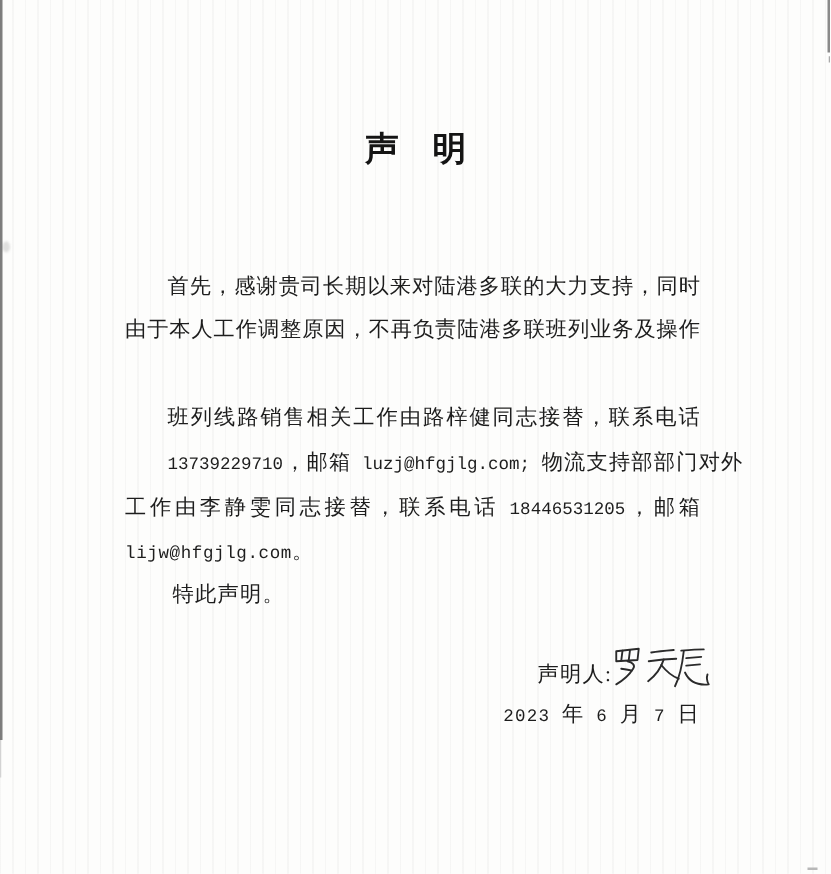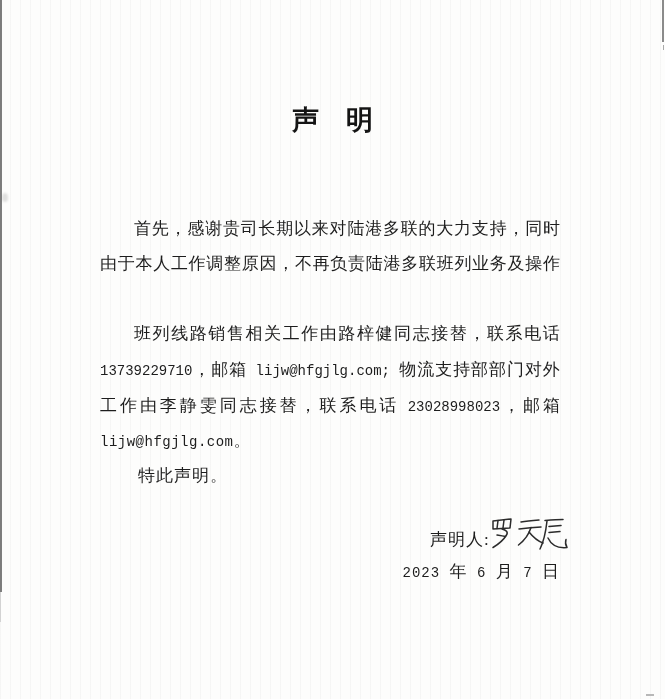--- a/index.html
+++ b/index.html
@@ -31,21 +31,21 @@
   }
   .line .lat{font-family:"Liberation Mono","DejaVu Sans Mono",monospace;font-size:14px;}
   .line[data-justify]{display:flex;justify-content:space-between;align-items:baseline;}
   .line[data-justify] span{flex:0 0 auto;}
   .indent{padding-left:34px;width:426px;}
   .salutation{top:183px;letter-spacing:1.5px;}
   .p1l1{top:218px;}
   .p1l2{top:253px;}
   .p1l3{top:288px;letter-spacing:1px;}
   .p2l1{top:323px;}
-  .p2l2{top:359px;}
+  .p2l2{top:359px;margin-left:34px;}
   .p2l3{top:395px;}
   .p2l4{top:430px;letter-spacing:.5px;}
   .closing{top:465px;padding-left:38px;letter-spacing:1px;}
 
   .sig-label{position:absolute;left:430px;top:529px;font-size:17px;line-height:22px;letter-spacing:1px;}
   .sig-draw{position:absolute;left:489px;top:511px;width:82px;height:52px;}
   .date-line{position:absolute;left:100px;top:562px;width:460px;height:22px;line-height:20px;
     font-size:17px;text-align:right;letter-spacing:1px;white-space:pre;}
   .date-line .lat{font-family:"Liberation Mono","DejaVu Sans Mono",monospace;font-size:14px;}
 </style>
@@ -61,22 +61,22 @@
   <div class="smudge-left"></div>
   <div class="mark-bottom-right"></div>
 
   <div class="doc-title">声　明</div>
 
 
   <div class="line p1l1 indent" data-justify=""><span>首</span><span>先</span><span>，</span><span>感</span><span>谢</span><span>贵</span><span>司</span><span>长</span><span>期</span><span>以</span><span>来</span><span>对</span><span>陆</span><span>港</span><span>多</span><span>联</span><span>的</span><span>大</span><span>力</span><span>支</span><span>持</span><span>，</span><span>同</span><span>时</span></div>
   <div class="line p1l2" data-justify=""><span>由</span><span>于</span><span>本</span><span>人</span><span>工</span><span>作</span><span>调</span><span>整</span><span>原</span><span>因</span><span>，</span><span>不</span><span>再</span><span>负</span><span>责</span><span>陆</span><span>港</span><span>多</span><span>联</span><span>班</span><span>列</span><span>业</span><span>务</span><span>及</span><span>操</span><span>作</span></div>
 
   <div class="line p2l1 indent" data-justify=""><span>班</span><span>列</span><span>线</span><span>路</span><span>销</span><span>售</span><span>相</span><span>关</span><span>工</span><span>作</span><span>由</span><span>路</span><span>梓</span><span>健</span><span>同</span><span>志</span><span>接</span><span>替</span><span>，</span><span>联</span><span>系</span><span>电</span><span>话</span></div>
-  <div class="line p2l2" data-justify=""><span class="lat">13739229710</span><span>，</span><span>邮</span><span>箱</span><span class="lat"> lijw@hfgjlg.com; </span><span>物</span><span>流</span><span>支</span><span>持</span><span>部</span><span>部</span><span>门</span><span>对</span><span>外</span></div>
-  <div class="line p2l3" data-justify=""><span>工</span><span>作</span><span>由</span><span>李</span><span>静</span><span>雯</span><span>同</span><span>志</span><span>接</span><span>替</span><span>，</span><span>联</span><span>系</span><span>电</span><span>话</span><span class="lat"> 23028998023</span><span>，</span><span>邮</span><span>箱</span></div>
+  <div class="line p2l2" data-justify=""><span class="lat">13739229710</span><span>，</span><span>邮</span><span>箱</span><span class="lat"> luzj@hfgjlg.com; </span><span>物</span><span>流</span><span>支</span><span>持</span><span>部</span><span>部</span><span>门</span><span>对</span><span>外</span></div>
+  <div class="line p2l3" data-justify=""><span>工</span><span>作</span><span>由</span><span>李</span><span>静</span><span>雯</span><span>同</span><span>志</span><span>接</span><span>替</span><span>，</span><span>联</span><span>系</span><span>电</span><span>话</span><span class="lat"> 18446531205</span><span>，</span><span>邮</span><span>箱</span></div>
   <div class="line closing">特此声明。</div>
 
   <div class="line p2l4"><span class="lat">lijw@hfgjlg.com</span><span>。</span></div>
 
   <div class="sig-label">声明人:</div>
   <div class="sig-draw" aria-label="罗天辰">
     <svg width="82" height="52" viewBox="0 0 82 50" fill="none" stroke="#2b2b2b" stroke-width="1.5" stroke-linecap="round" stroke-linejoin="round">
 
       <path d="M4,9 L22,7 L21,16 L4,17 Z"></path>
       <path d="M9,8.5 L8,16.5"></path>

